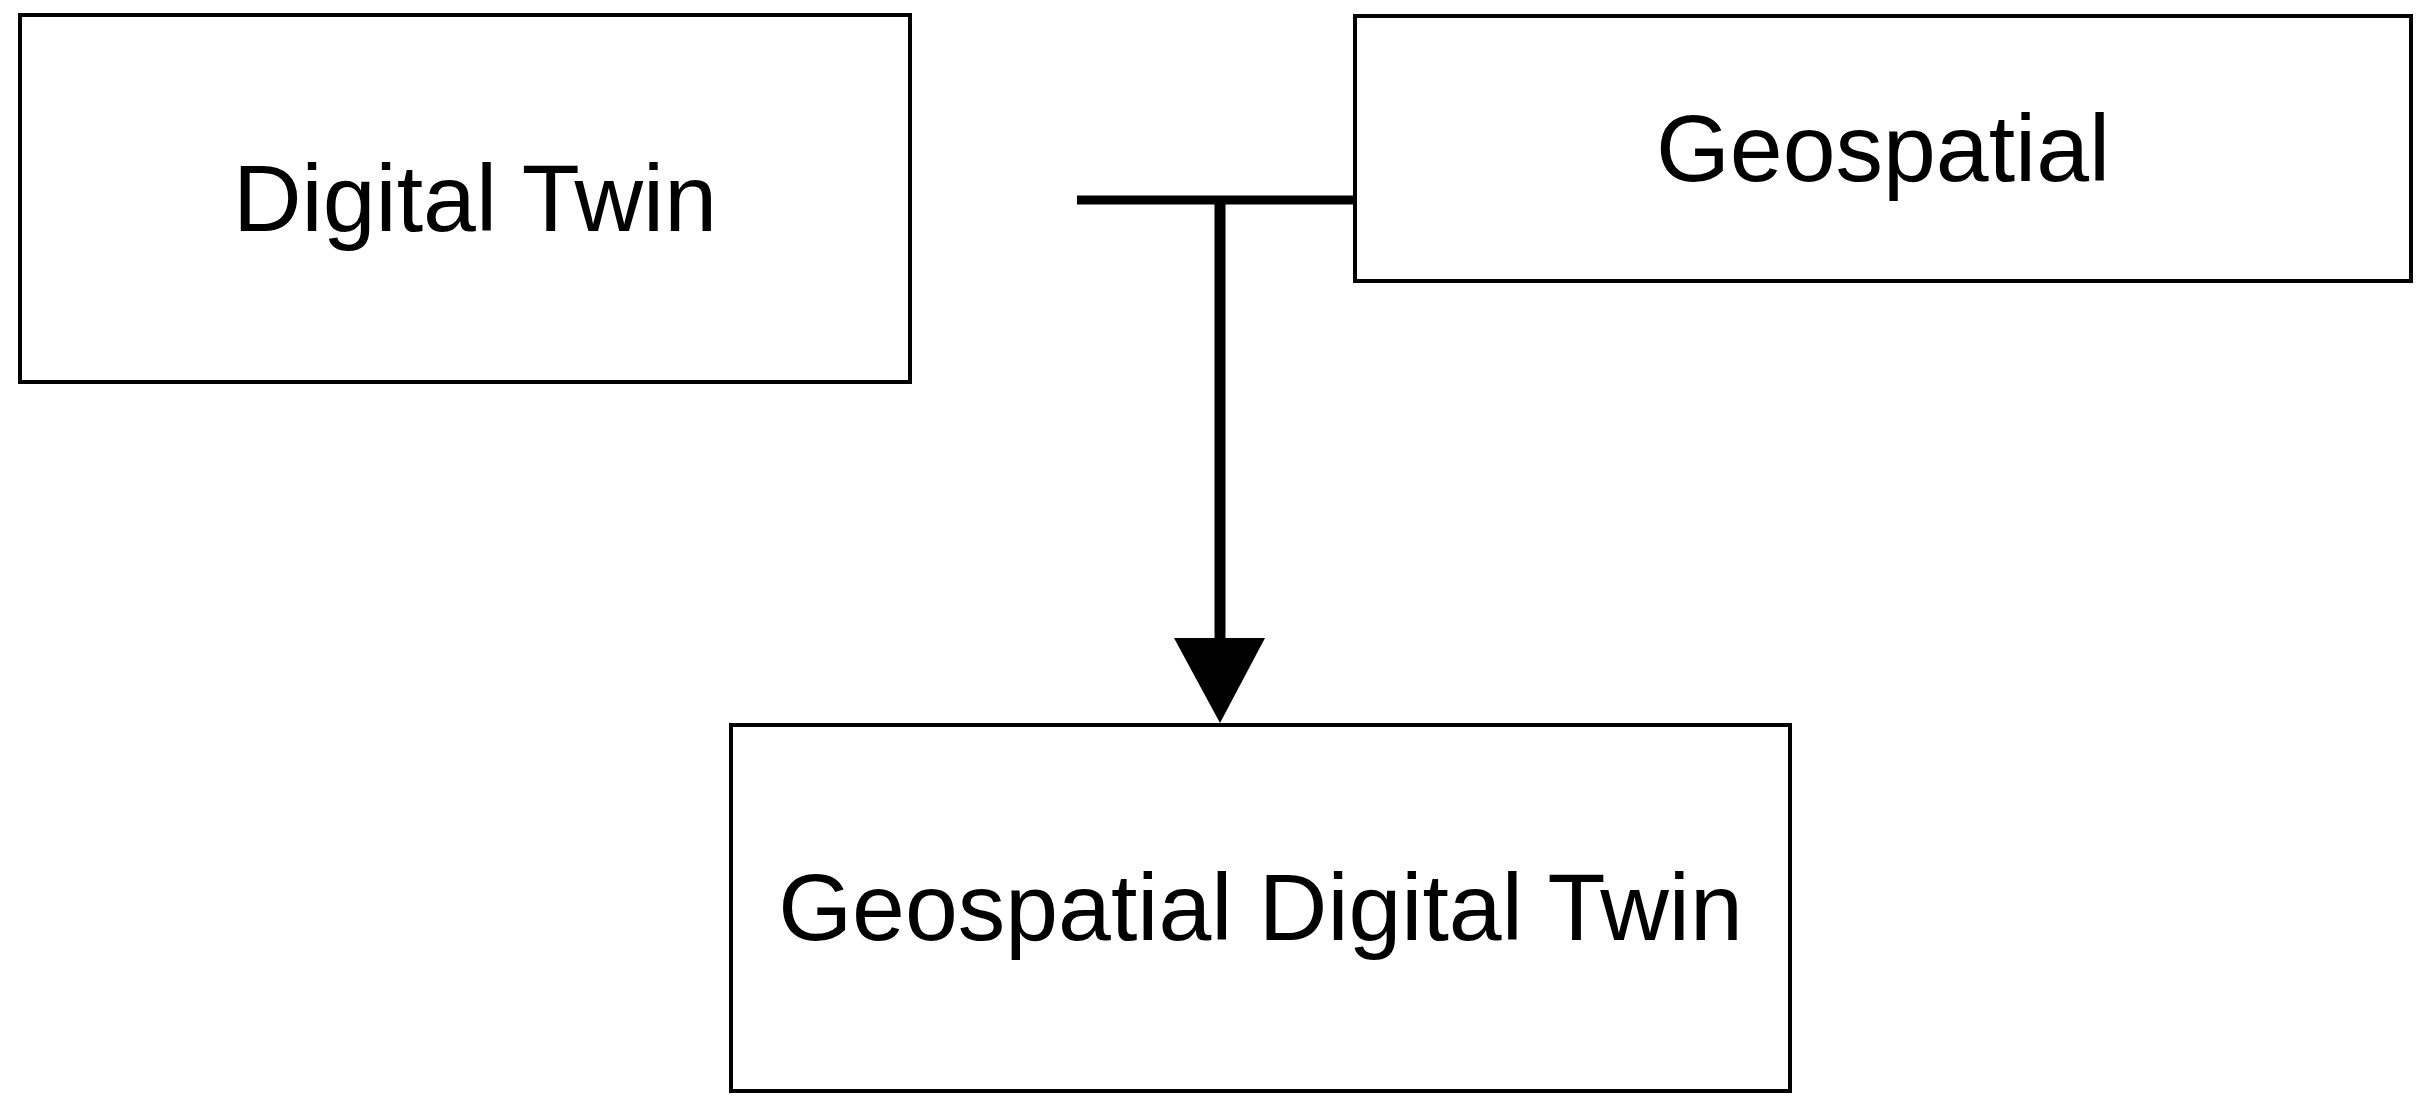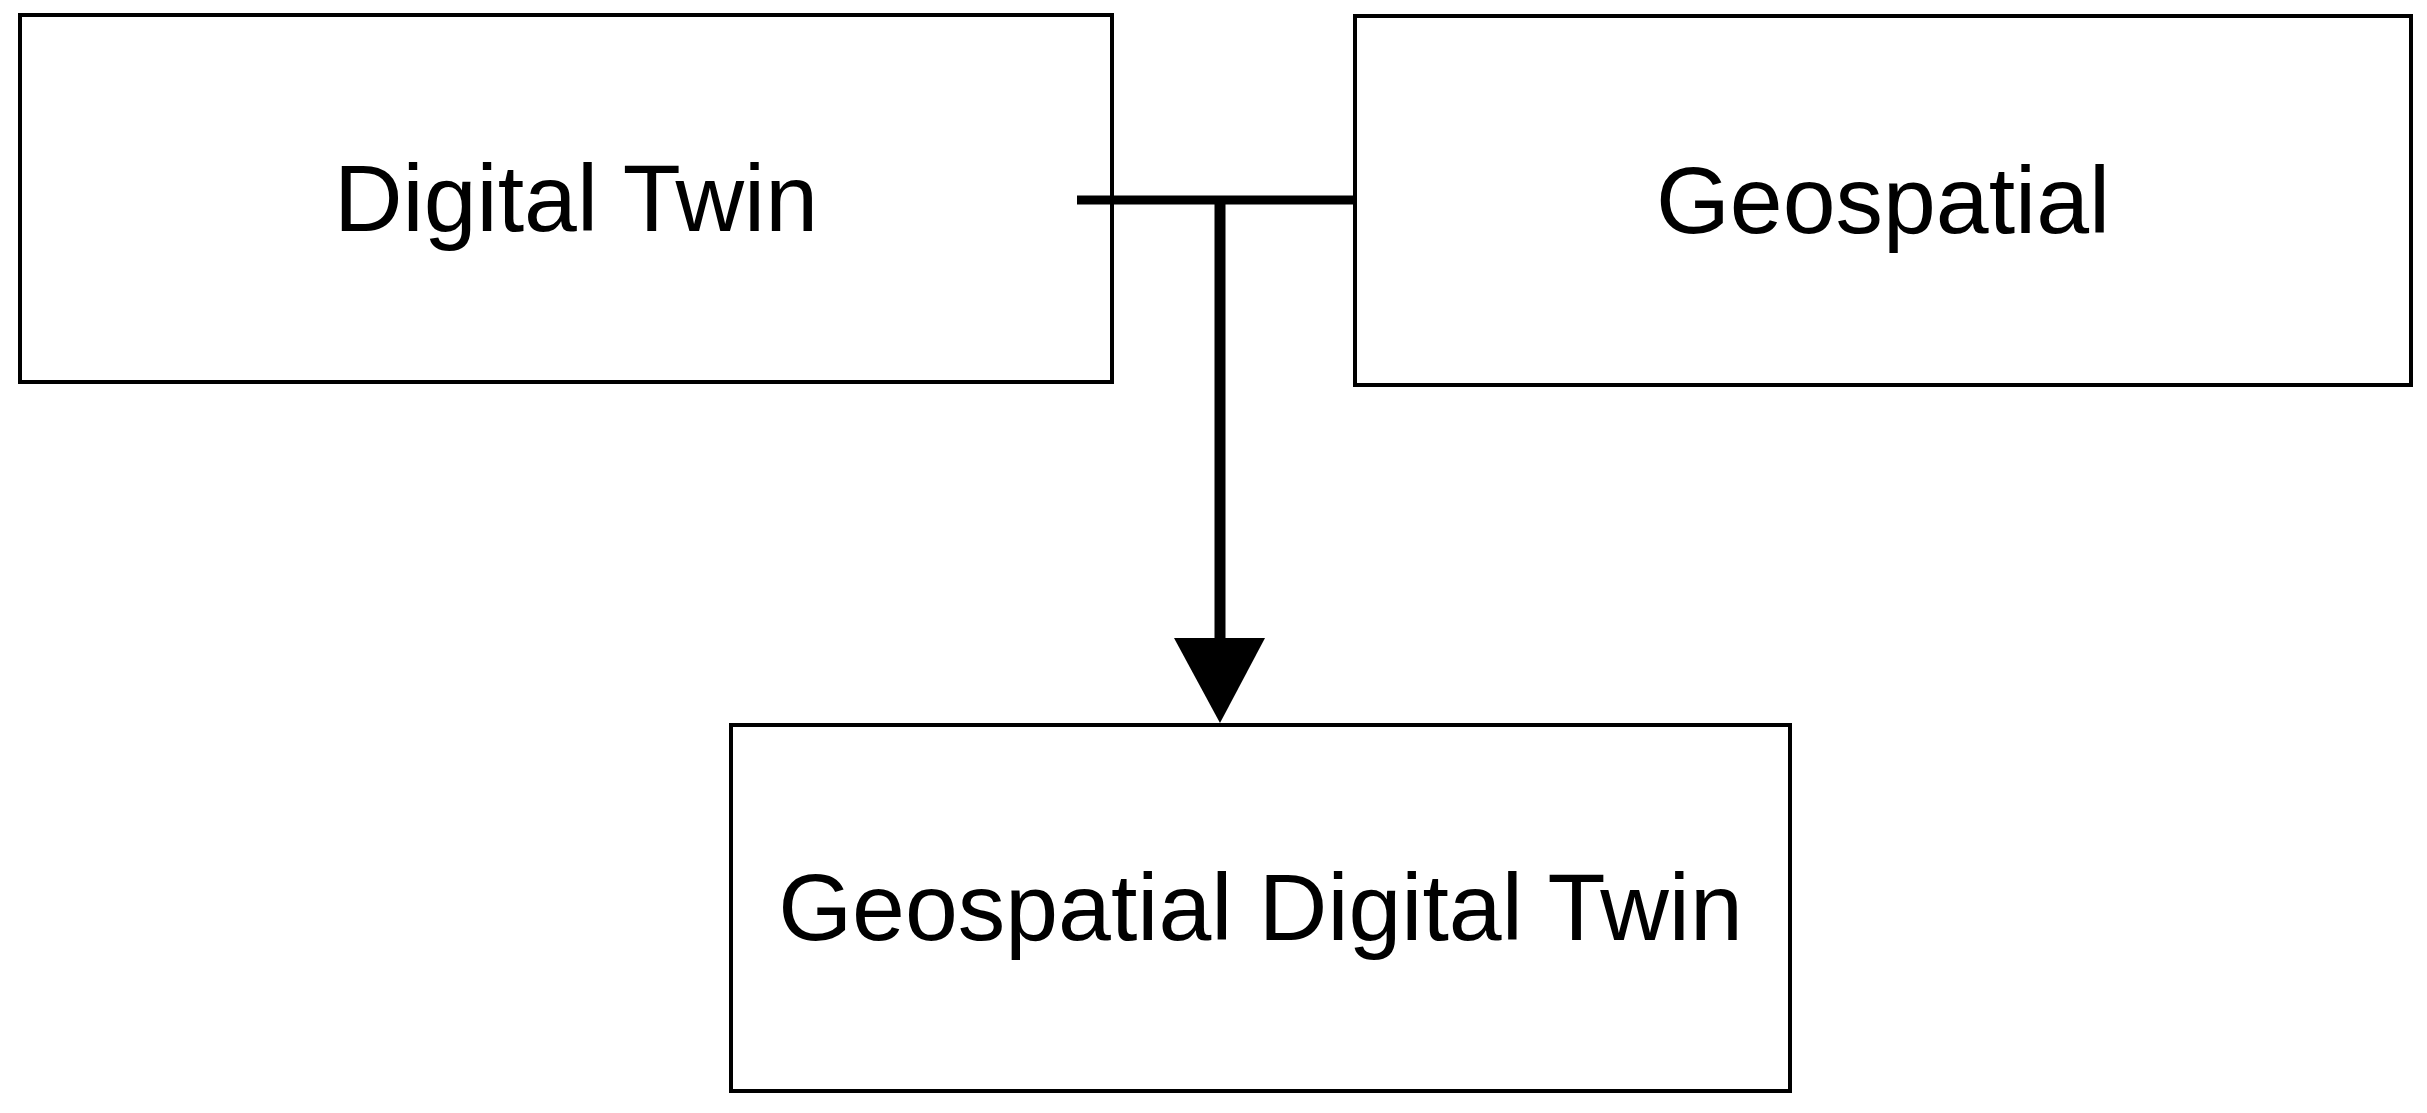--- a/index.html
+++ b/index.html
@@ -34,29 +34,29 @@
     line-height: 1.05;
     color: #000000;
     letter-spacing: 0px;
     white-space: nowrap;
     text-align: center;
   }
   
   #box-digital-twin {
     left: 18px;
     top: 13px;
-    width: 1096px;
+    width: 894px;
     height: 371px;
     padding-left: 20px;
   }
   #box-geospatial {
     left: 1353px;
     top: 14px;
     width: 1060px;
-    height: 373px;
+    height: 269px;
   }
   #box-geospatial-digital-twin {
     left: 689px;
     top: 723px;
     width: 1063px;
     height: 370px;
     margin-left: 40px;
   }
   
   #connector {

